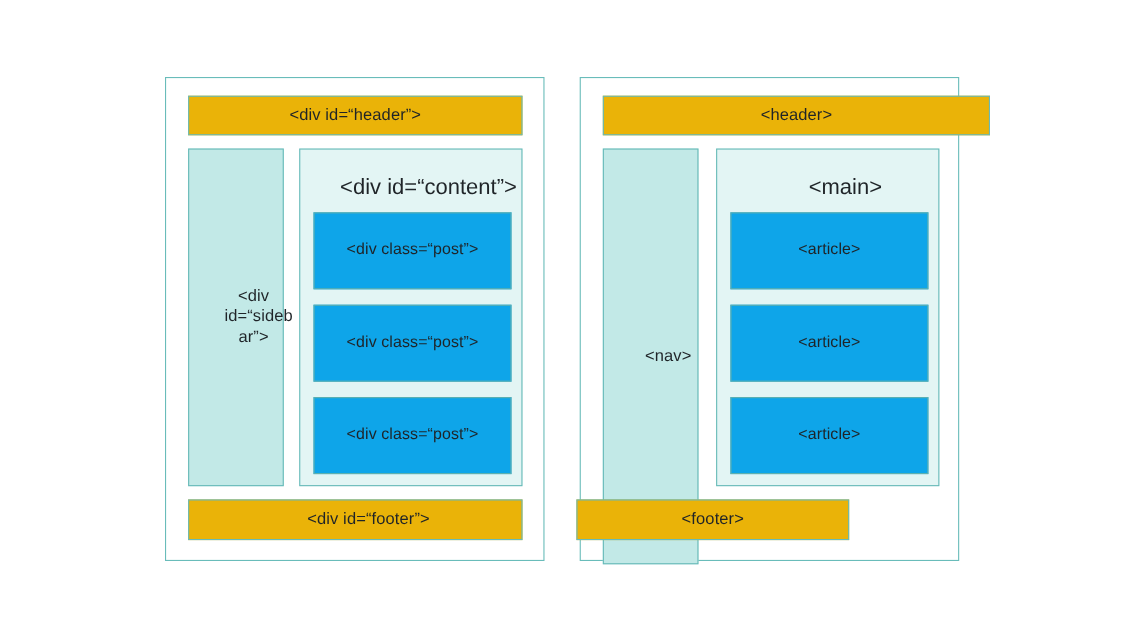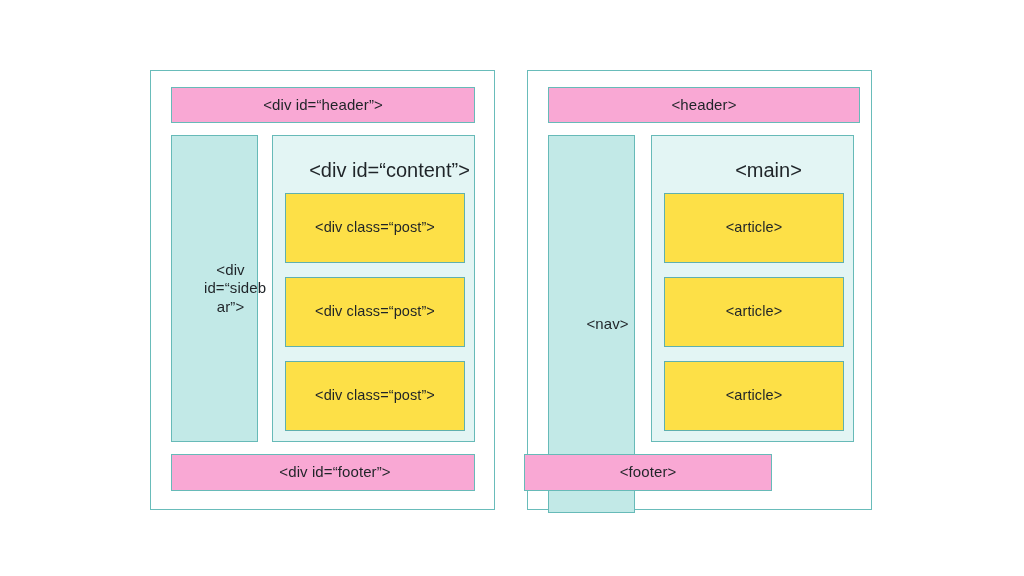--- a/index.html
+++ b/index.html
@@ -37,39 +37,39 @@
   }
 
   
   .panel {
     background: #ffffff;
     border: 1.5px solid #69bcba;
   }
 
   
   .band {
-    background: #f9a8d4;
+    background: #eab308;
     border: 1.5px solid #67bab8;
   }
   .column-light {
     background: #c2e9e7;
     border: 1.5px solid #67bab8;
     padding-left: 32px;
   }
 
   
   .container-pale {
     background: #e3f5f4;
     border: 1.5px solid #67bab8;
     display: block;
   }
 
   
   .tile {
-    background: #fde047;
+    background: #0ea5e9;
     border: 1.5px solid #5fb0ae;
   }
 
   .label {
     font-size: 15px;
     letter-spacing: 0.1px;
     white-space: pre-line;
     color: #1f2428;
     display: block;
     width: 100%;
@@ -91,21 +91,21 @@
   #left-sidebar{ left: 171px; top: 135px; width: 87px;  height: 307px; }
   #left-content{ left: 272px; top: 135px; width: 203px; height: 307px; }
   #left-footer { left: 171px; top: 454px; width: 304px; height: 37px; padding-left: 24px; }
 
   #post-0 { left: 285px; top: 193px; width: 180px; height: 70px; }
   #post-1 { left: 285px; top: 277px; width: 180px; height: 70px; }
   #post-2 { left: 285px; top: 361px; width: 180px; height: 70px; }
 
   
   #right-panel  { left: 527px; top: 70px;  width: 345px; height: 440px; }
-  #right-header { left: 548px; top: 87px;  width: 312px; height: 36px; }
+  #right-header { left: 548px; top: 87px;  width: 352px; height: 36px; }
   #right-nav    { left: 548px; top: 135px; width: 87px;  height: 378px; }
   #right-main   { left: 651px; top: 135px; width: 203px; height: 307px; }
   #right-footer { left: 524px; top: 454px; width: 248px; height: 37px; }
 
   #article-0 { left: 664px; top: 193px; width: 180px; height: 70px; }
   #article-1 { left: 664px; top: 277px; width: 180px; height: 70px; }
   #article-2 { left: 664px; top: 361px; width: 180px; height: 70px; }
 
   .container-title { top: 22px; }
 </style>

